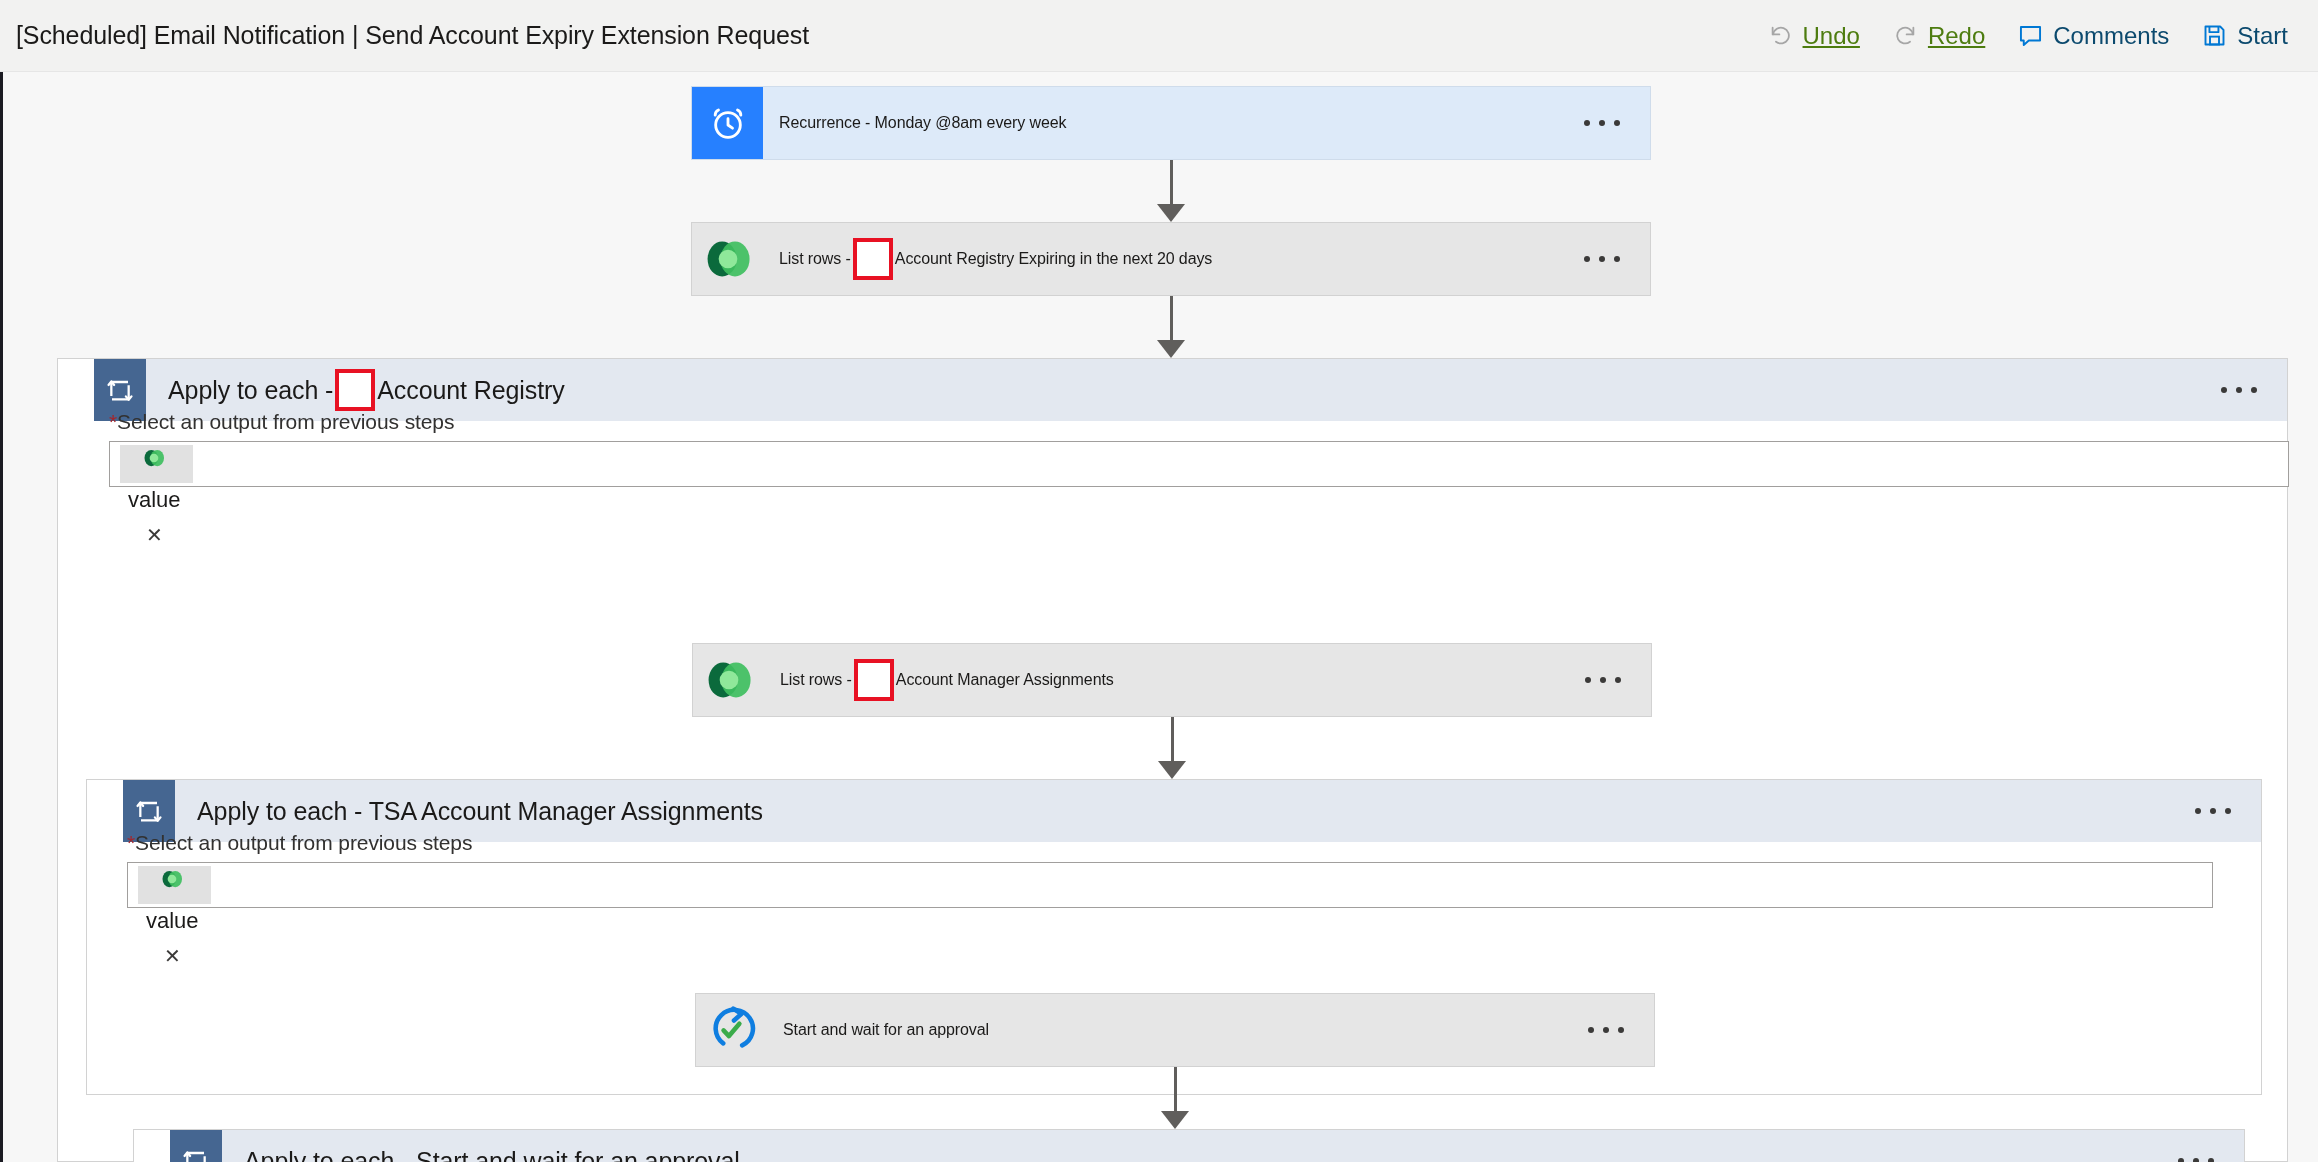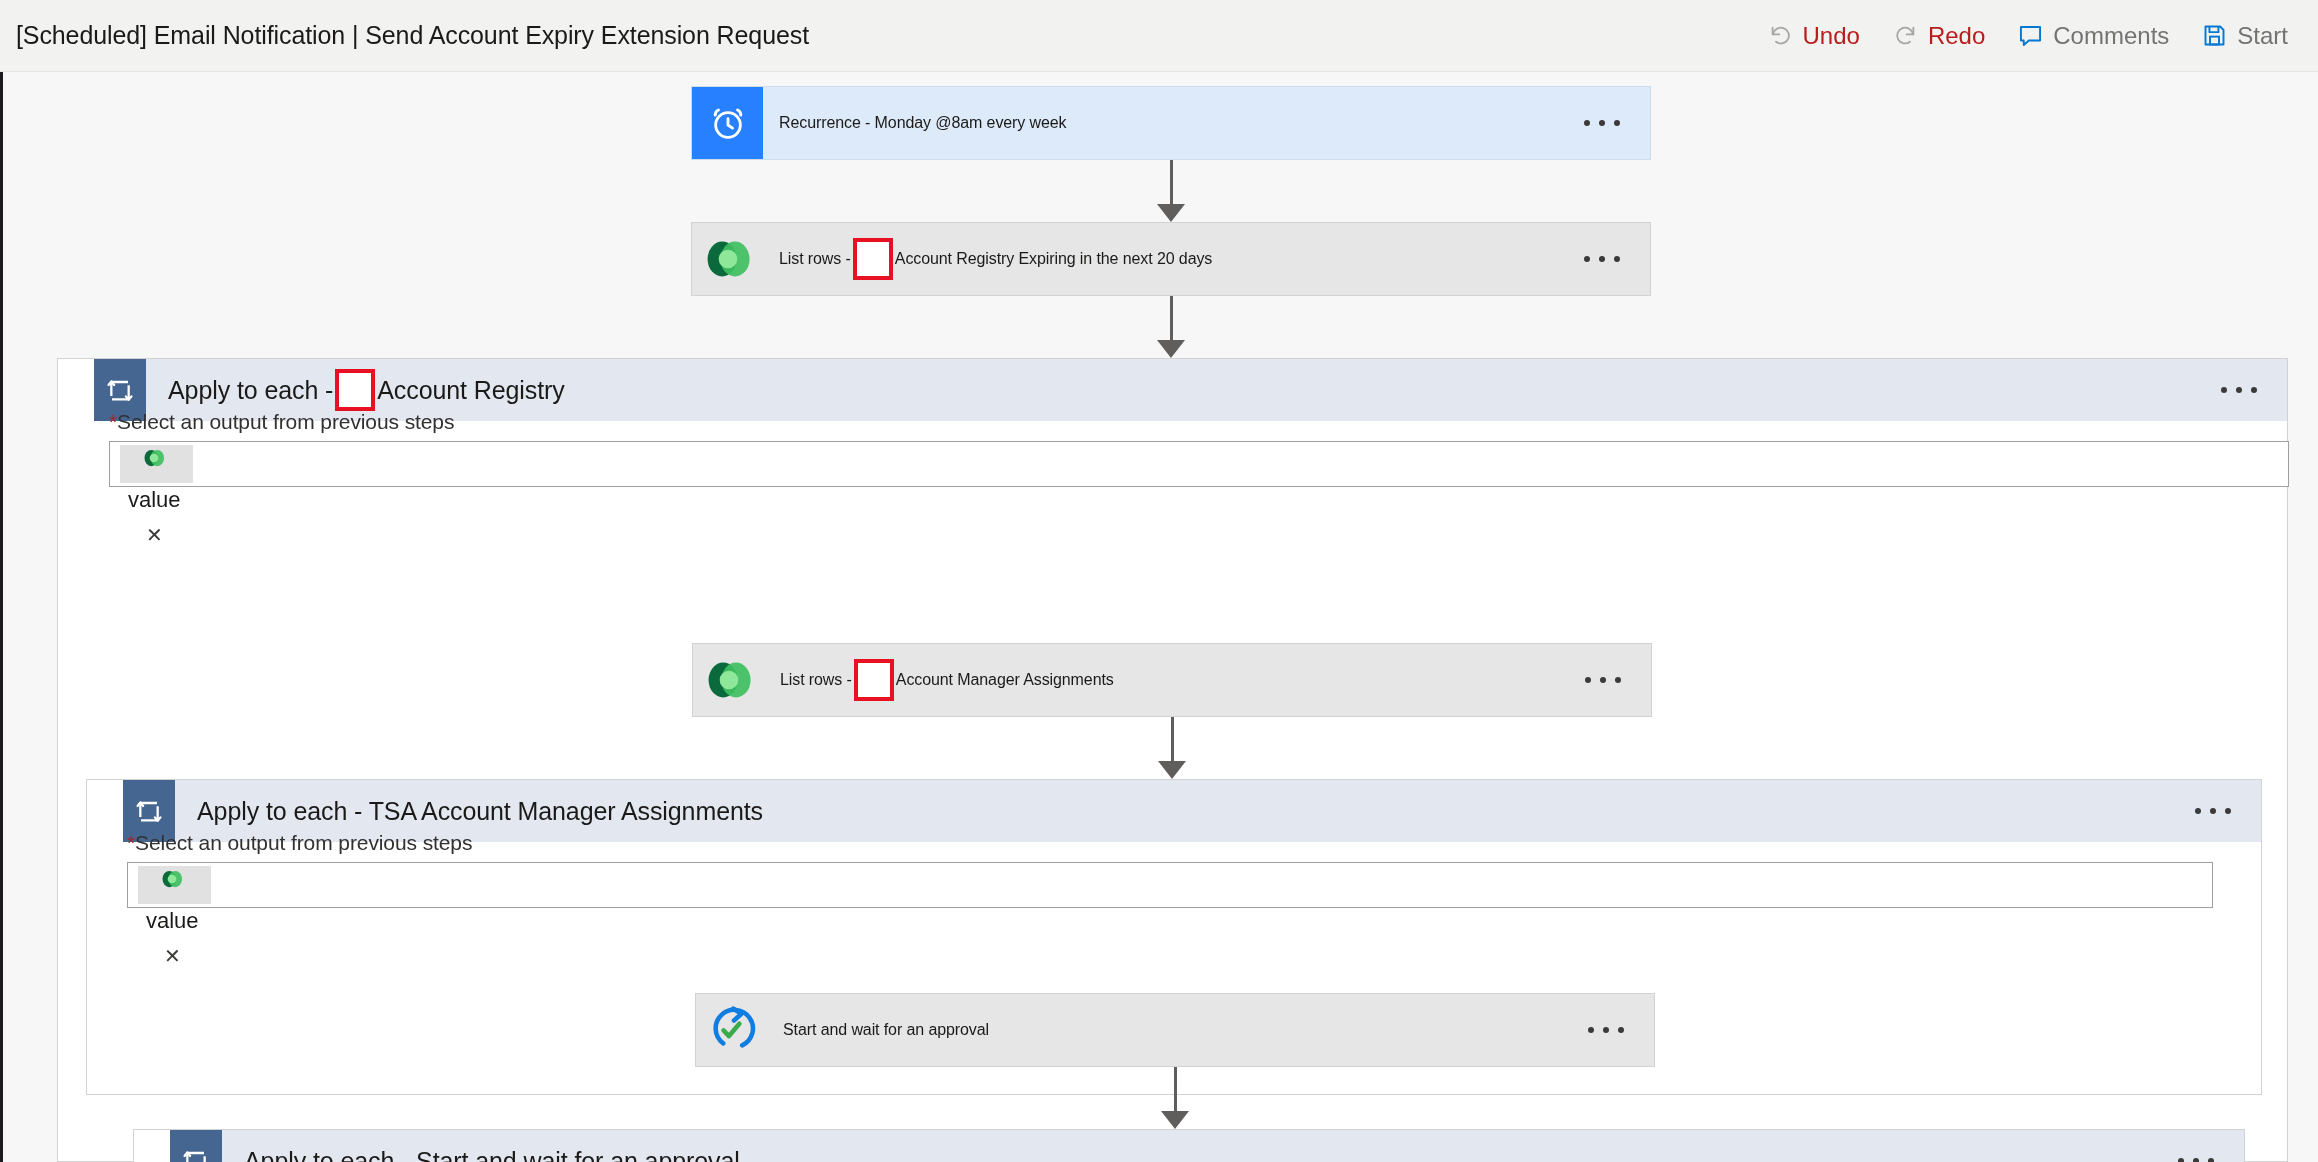--- a/index.html
+++ b/index.html
@@ -32,23 +32,23 @@
     padding-right: 14px;
   }
   .cmd-btn {
     display: flex; align-items: center;
     gap: 9px;
     padding: 0 16px;
     height: 100%;
     cursor: pointer;
     white-space: nowrap;
   }
-  .cmd-btn .cmd-label { font-size: 24px; color: #737373; }
+  .cmd-btn .cmd-label { font-size: 24px; color: #0c4a6e; }
   .cmd-btn.disabled { cursor: default; }
-  .cmd-btn.disabled .cmd-label { color: #b91c1c; }
+  .cmd-btn.disabled .cmd-label { color: #4d7c0f; text-decoration: underline; }
   .cmd-icon { display: flex; align-items: center; justify-content: center; }
 
   
   .canvas {
     position: absolute; left: 0; top: 72px;
     width: 2318px; height: 1090px;
     background: #f7f7f7;
     border-left: 3px solid #1b1b22;
     overflow: hidden;
   }

